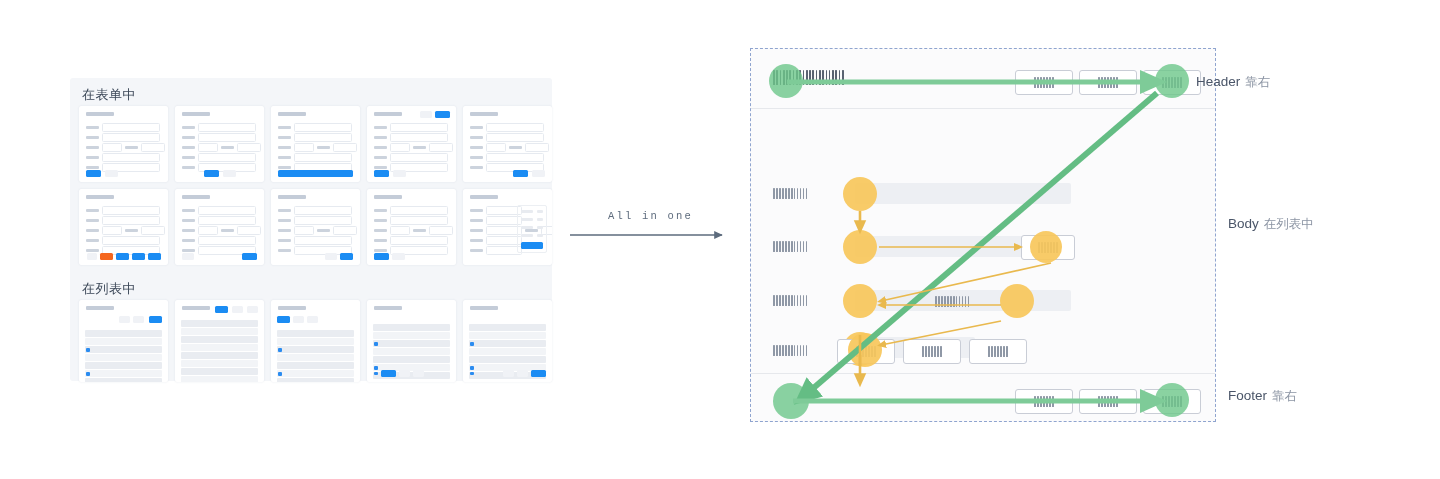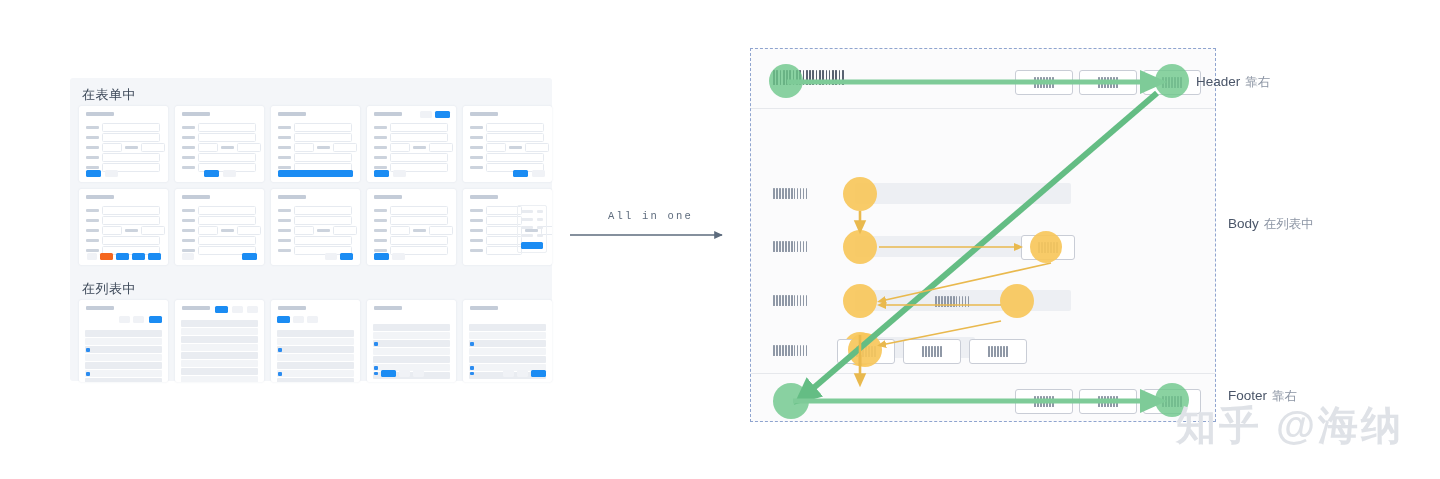--- a/index.html
+++ b/index.html
@@ -771,15 +771,14 @@
   <div class="side-label" style="left:1196px;top:74px">
     <span>Header</span><span class="cn">靠右</span>
   </div>
   <div class="side-label" style="left:1228px;top:216px">
     <span>Body</span><span class="cn">在列表中</span>
   </div>
   <div class="side-label" style="left:1228px;top:388px">
     <span>Footer</span><span class="cn">靠右</span>
   </div>
 
-  <div id="watermark">知乎 @海纳</div>
 
 </div>
 
 </body></html>

